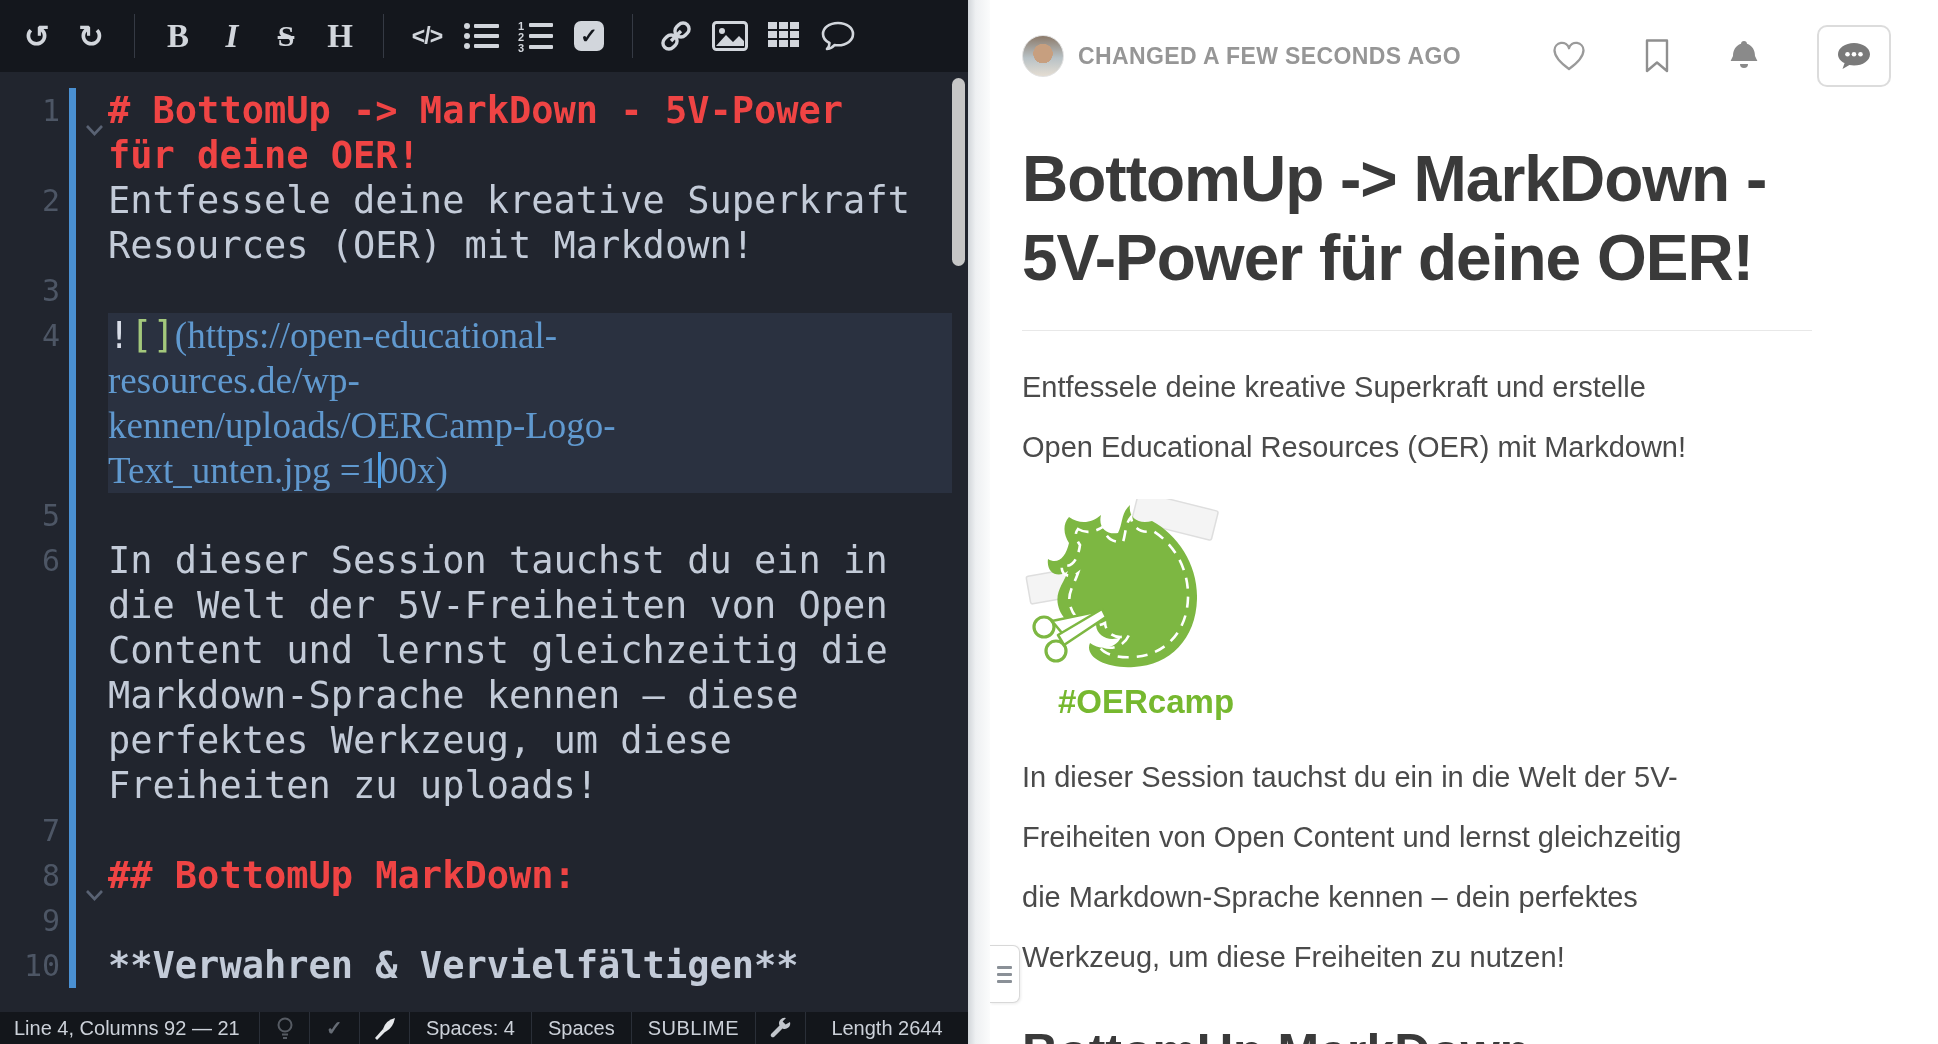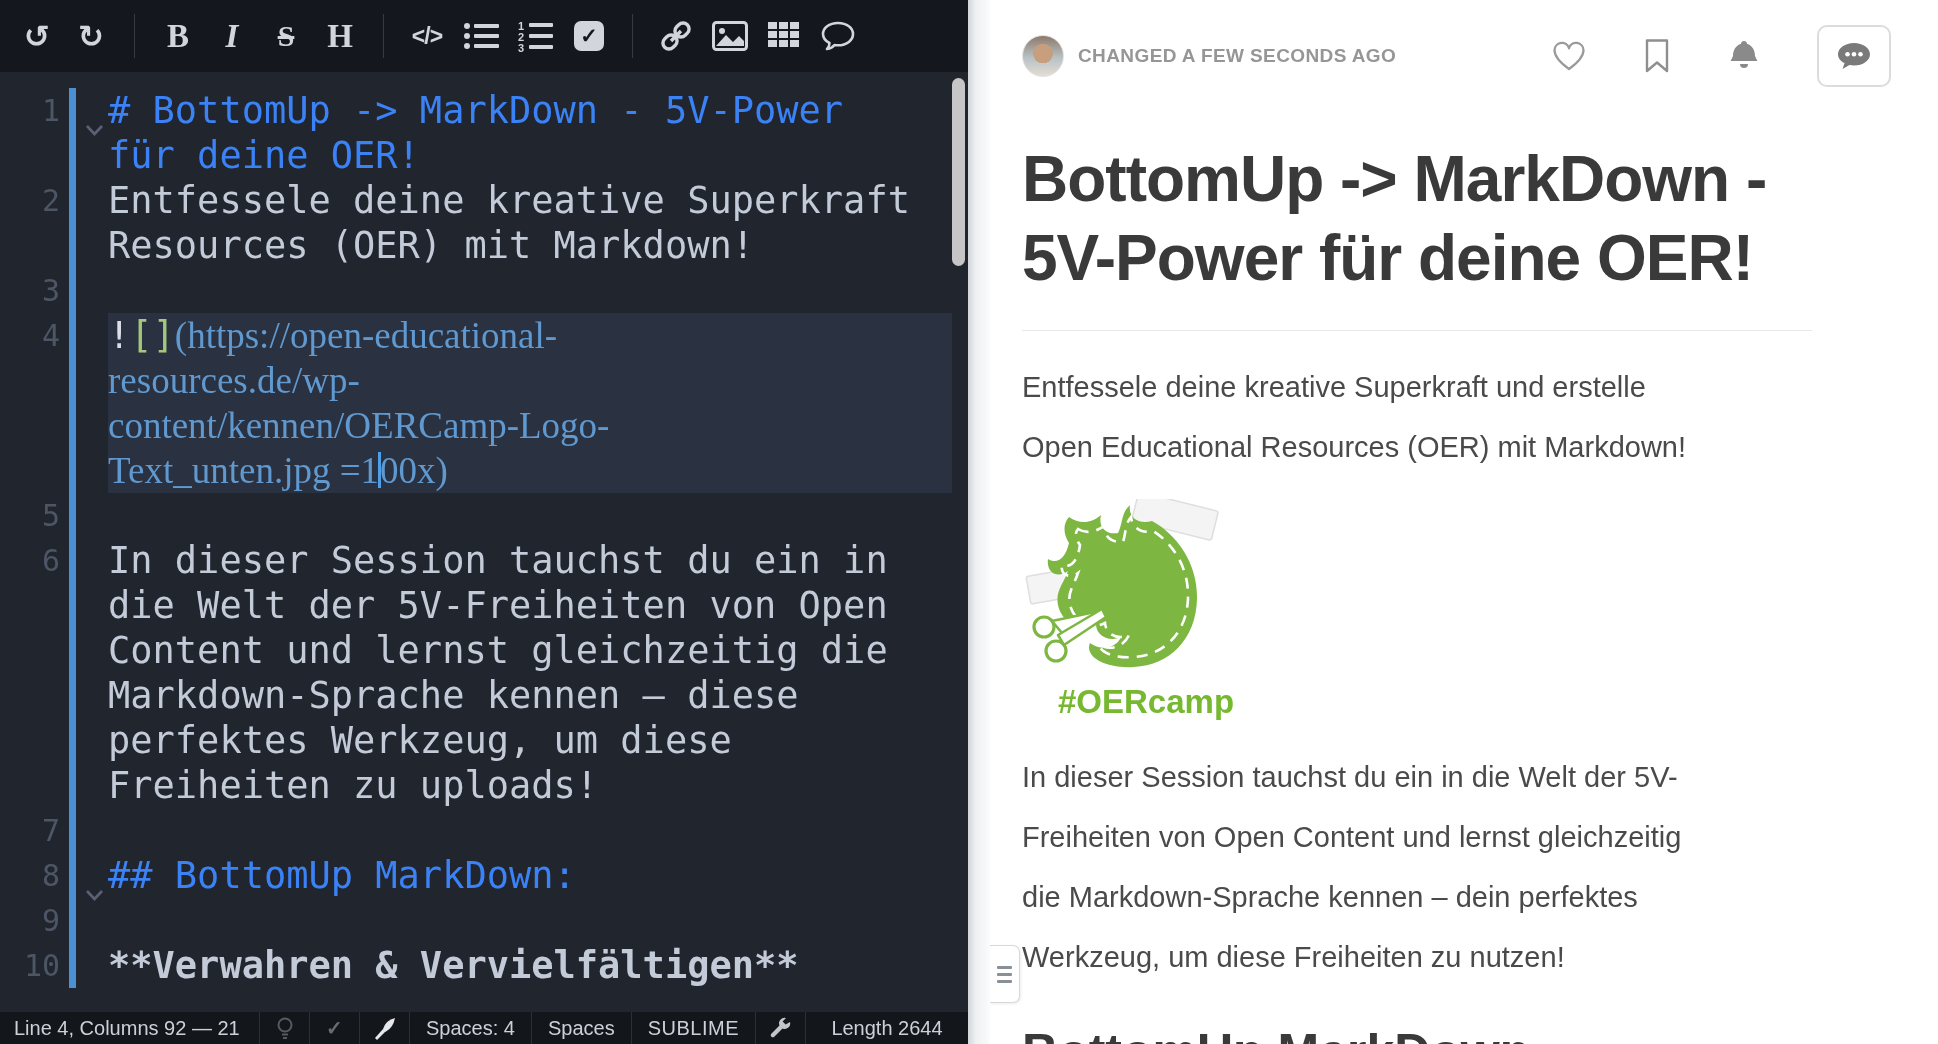--- a/index.html
+++ b/index.html
@@ -26,21 +26,21 @@
                     padding-top:16px; font-family:"DejaVu Sans Mono", monospace; font-size:37px; }
   .code-line { display:flex; }
   .gutter { width:108px; flex:none; position:relative; }
   .gutter .num { display:block; width:60px; text-align:right; color:#4d5665;
                  font-size:30px; line-height:45px; }
   .gutter .chbar { position:absolute; left:69px; top:0; bottom:0; width:7px; background:#4a90d2; }
   .gutter .fold { position:absolute; left:85px; top:15px; }
   .rows { flex:1; margin-right:16px; }
   .code-row { height:45px; line-height:45px; white-space:pre; }
   .code-line.active .rows { background:#2a3140; }
-  .tok-heading { color:#3b82f6; font-weight:normal; }
+  .tok-heading { color:#ef4444; font-weight:bold; }
   .tok-text { color:#c3cbd8; }
   .tok-bold { color:#c3cbd8; font-weight:bold; }
   .tok-punct { color:#d9dee8; }
   .tok-bracket { color:#a3c87c; }
   .tok-url { color:#6099cf;font-family:Liberation Serif, serif; }
   .cursor { display:inline-block; width:3px; height:36px; background:#4c9fe8;
             vertical-align:middle; margin:0 -1px; transform:translateY(-3px); }
 
   .scroll-thumb { position:absolute; top:78px; right:3px; width:13px; height:188px;
                   border-radius:7px; background:#c6c6c6; z-index:6; }
@@ -56,21 +56,21 @@
   
   .divider { width:22px; flex:none; background:linear-gradient(90deg,#d2d6da 0,#eef0f2 35%,#fbfcfc 100%); }
 
   
   .preview-pane { flex:1; position:relative; background:#fff; overflow:hidden; }
   .pv-header { display:flex; align-items:center; height:112px; padding:0 47px 0 32px; }
   .avatar { width:42px; height:42px; border-radius:50%; border:1px solid #e2e2e2;
             background:
               radial-gradient(circle at 50% 44%, #c79f7f 0 32%, rgba(0,0,0,0) 33%),
               linear-gradient(180deg, #8c7a6a 0%, #b8c2c6 55%, #e4ddd2 100%); }
-  .changed-label { margin-left:14px; font-size:19px; letter-spacing:.4px; color:#969696; font-weight:bold; }
+  .changed-label { margin-left:14px; font-size:23px; letter-spacing:.4px; color:#969696; font-weight:bold; }
   .pv-actions { margin-left:auto; display:flex; align-items:center; gap:56px; }
   .pv-icon { display:flex; align-items:center; justify-content:center; cursor:pointer; }
   .comment-btn { width:74px; height:62px; border:2px solid #dcdcdc; border-radius:10px;
                  display:flex; align-items:center; justify-content:center; background:#fff; cursor:pointer; }
 
   .pv-content { padding-left:32px; width:830px; }
   .pv-title { font-size:64px; line-height:79px; font-weight:bold; color:#3a3a3a;
               letter-spacing:-1px; white-space:pre-line; margin-top:28px; }
   .pv-rule { border:none; border-top:1px solid #e8e8e8; width:790px; margin-top:32px; }
   .pv-para { font-size:29px; line-height:60px; color:#4a4a4a; white-space:pre-line; margin-top:26px; }
@@ -200,21 +200,21 @@
           </div>
         </div>
         <div class="code-line active">
           <div class="gutter">
             <span class="num">4</span>
             <div class="chbar"></div>
           </div>
           <div class="rows">
             <div class="code-row"><span class="tok-punct">!</span><span class="tok-bracket">[]</span><span class="tok-url">(https://open-educational-</span></div>
             <div class="code-row"><span class="tok-url">resources.de/wp-</span></div>
-            <div class="code-row"><span class="tok-url">content/kennen/OERCamp-Logo-</span></div>
+            <div class="code-row"><span class="tok-url">kennen/uploads/OERCamp-Logo-</span></div>
             <div class="code-row"><span class="tok-url">Text_unten.jpg =1</span><span class="cursor"></span><span class="tok-url">00x)</span></div>
           </div>
         </div>
         <div class="code-line">
           <div class="gutter">
             <span class="num">5</span>
             <div class="chbar"></div>
           </div>
           <div class="rows">
             <div class="code-row"><span class="tok-text"></span></div>

